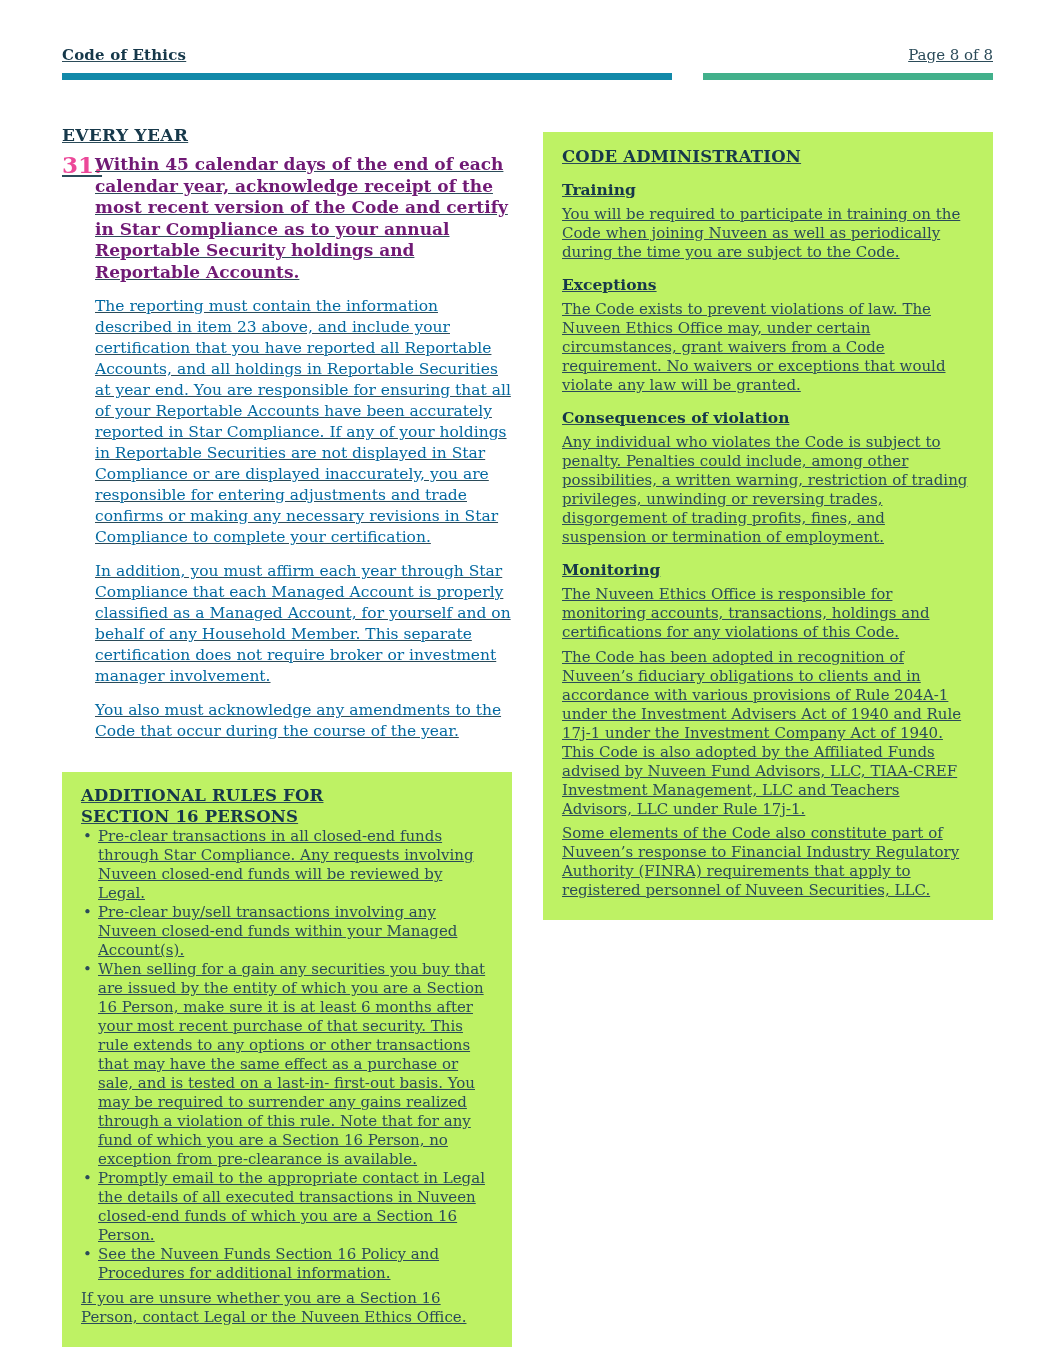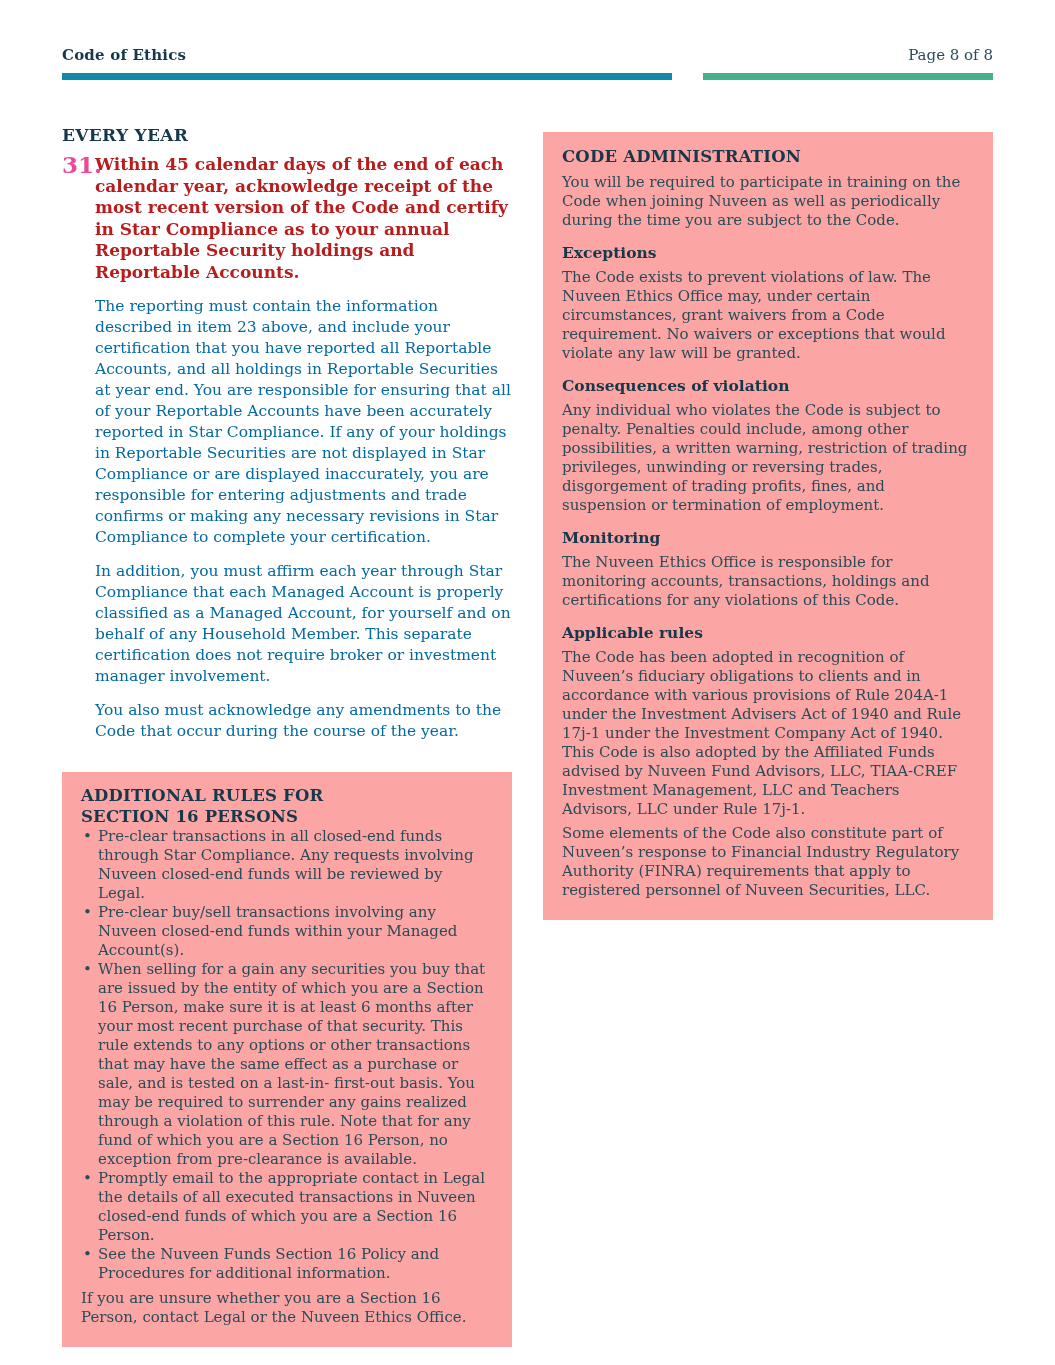--- a/index.html
+++ b/index.html
@@ -3,21 +3,21 @@
 <meta charset="utf-8">
 <style>
   * { margin: 0; padding: 0; box-sizing: border-box; }
   html, body { background: #ffffff; }
   body {
     width: 1055px; height: 1365px; overflow: hidden;
     font-family: "DejaVu Serif", "Liberation Serif", serif;
     color: #2B4B59;
     position: relative;
   }
-  .page { padding: 46px 94px 0 62px; width: 1055px; }
+  .page { padding: 46px 94px 0 62px; width: 1055px; text-decoration: underline; }
 
   
   .header-row {
     display: flex; justify-content: space-between; align-items: baseline;
     width: 931px;
   }
   .header-title { font-size: 15px; font-weight: bold; color: #16384A; letter-spacing: 0.2px; }
   .page-number { font-size: 15px; color: #2B4B59; }
   .rules-row { display: flex; margin-top: 9px; width: 931px; }
   .rule-teal { width: 610px; height: 7px; background: #1289A9; }
@@ -33,30 +33,30 @@
   .section-heading {
     margin-top: 45px; font-size: 17px; font-weight: bold; color: #16384A;
     letter-spacing: 0.3px;
   }
   .numbered-item { display: flex; margin-top: 9px; }
   .item-number {
     width: 33px; flex: 0 0 33px; font-size: 23px; font-weight: bold; color: #ec4899;
     line-height: 21.5px;
   }
   .item-title {
-    font-size: 17px; font-weight: bold; color: #b91c1c; line-height: 21.5px;
+    font-size: 17px; font-weight: bold; color: #701a75; line-height: 21.5px;
     width: 417px;
   }
   .body-para {
     margin-left: 33px; margin-top: 13px; font-size: 15.5px; line-height: 21px;
     color: #0369a1; width: 417px;
   }
 
   
-  .info-box { background: #fca5a5; }
+  .info-box { background: #bef264; }
   .box-left { margin-top: 30px; width: 450px; padding: 13px 19px 20px 19px; }
   .box-right { margin-top: 52px; width: 450px; padding: 14px 19px 20px 19px; }
   .box-title {
     font-size: 16.5px; font-weight: bold; color: #16384A; line-height: 21px;
     letter-spacing: 0.2px;
   }
   .box-subhead {
     font-size: 15.5px; font-weight: bold; color: #16384A; margin-top: 13px;
     line-height: 19px;
   }
@@ -117,40 +117,40 @@
         </ul>
         <p class="box-footer">If you are unsure whether you are a Section 16 Person, contact Legal or the Nuveen Ethics Office.</p>
       </div>
     </div>
 
     <div class="col-right">
       <div class="info-box box-right">
         <div class="box-title">CODE ADMINISTRATION</div>
 
         <div>
+          <div class="box-subhead">Training</div>
           <p class="box-para">You will be required to participate in training on the Code when joining Nuveen as well as periodically during the time you are subject to the Code.</p>
         </div>
 
         <div>
           <div class="box-subhead">Exceptions</div>
           <p class="box-para">The Code exists to prevent violations of law. The Nuveen Ethics Office may, under certain circumstances, grant waivers from a Code requirement. No waivers or exceptions that would violate any law will be granted.</p>
         </div>
 
         <div>
           <div class="box-subhead">Consequences of violation</div>
           <p class="box-para">Any individual who violates the Code is subject to penalty. Penalties could include, among other possibilities, a written warning, restriction of trading privileges, unwinding or reversing trades, disgorgement of trading profits, fines, and suspension or termination of employment.</p>
         </div>
 
         <div>
           <div class="box-subhead">Monitoring</div>
           <p class="box-para">The Nuveen Ethics Office is responsible for monitoring accounts, transactions, holdings and certifications for any violations of this Code.</p>
         </div>
 
         <div>
-          <div class="box-subhead">Applicable rules</div>
           <p class="box-para">The Code has been adopted in recognition of Nuveen’s fiduciary obligations to clients and in accordance with various provisions of Rule 204A-1 under the Investment Advisers Act of 1940 and Rule 17j-1 under the Investment Company Act of 1940. This Code is also adopted by the Affiliated Funds advised by Nuveen Fund Advisors, LLC, TIAA-CREF Investment Management, LLC and Teachers Advisors, LLC under Rule 17j-1.</p>
           <p class="box-para">Some elements of the Code also constitute part of Nuveen’s response to Financial Industry Regulatory Authority (FINRA) requirements that apply to registered personnel of Nuveen Securities, LLC.</p>
         </div>
       </div>
     </div>
 
   </div>
 </div>
 
 </body></html>

